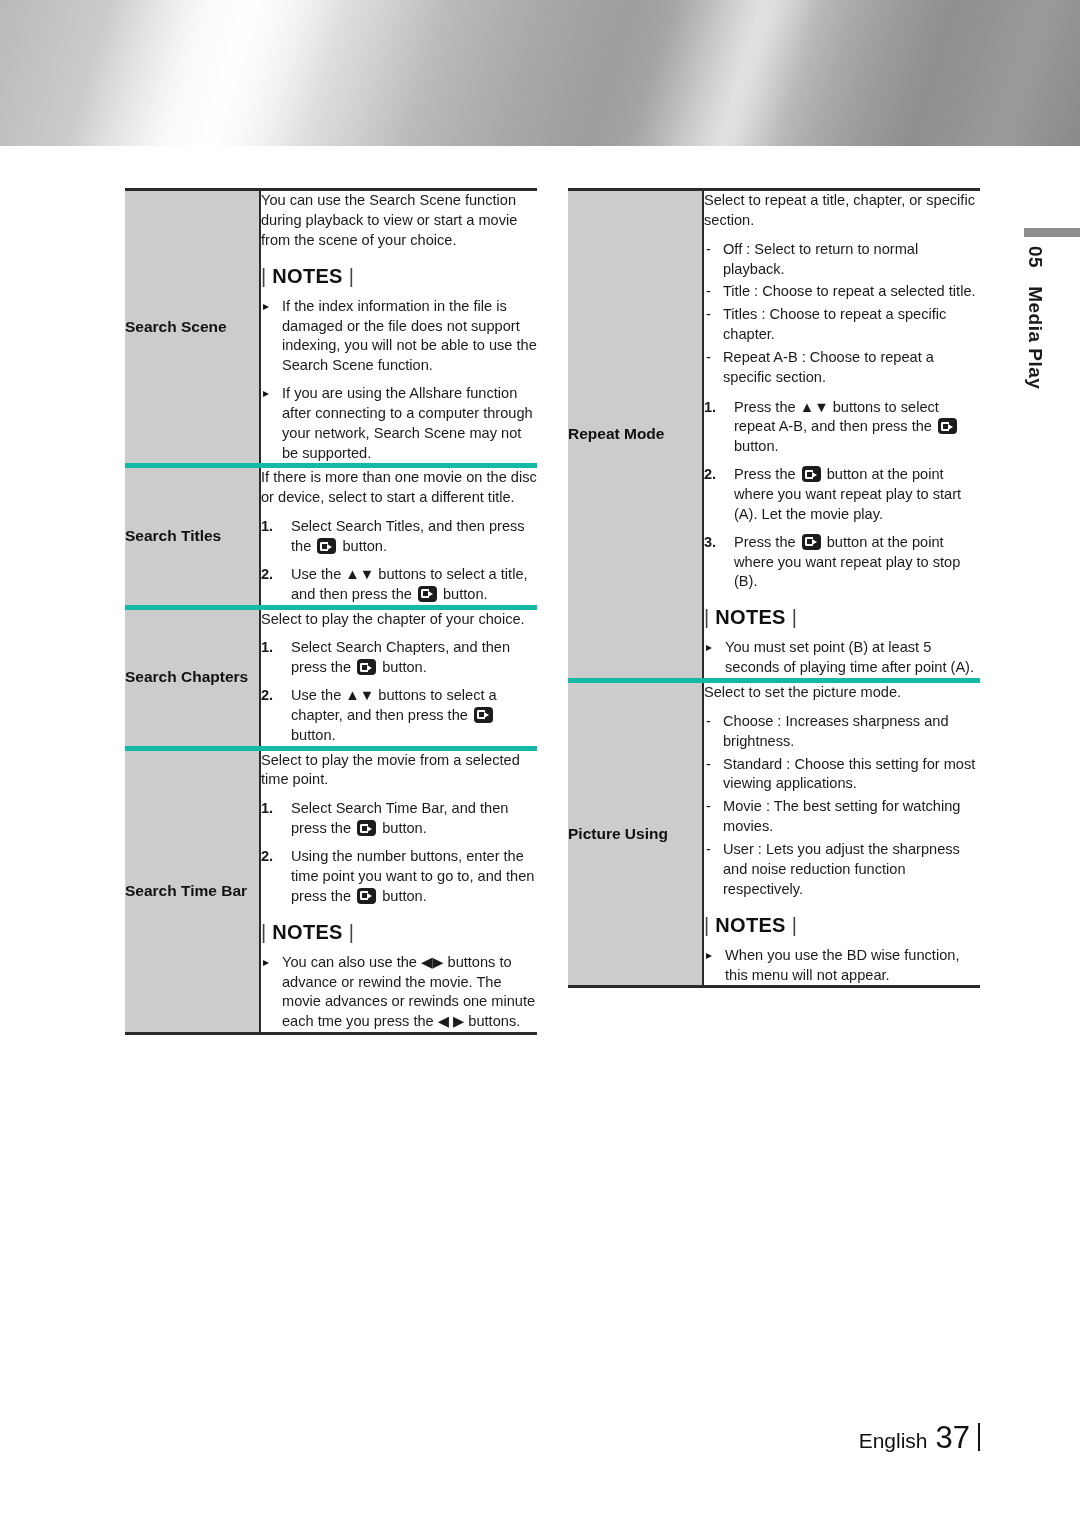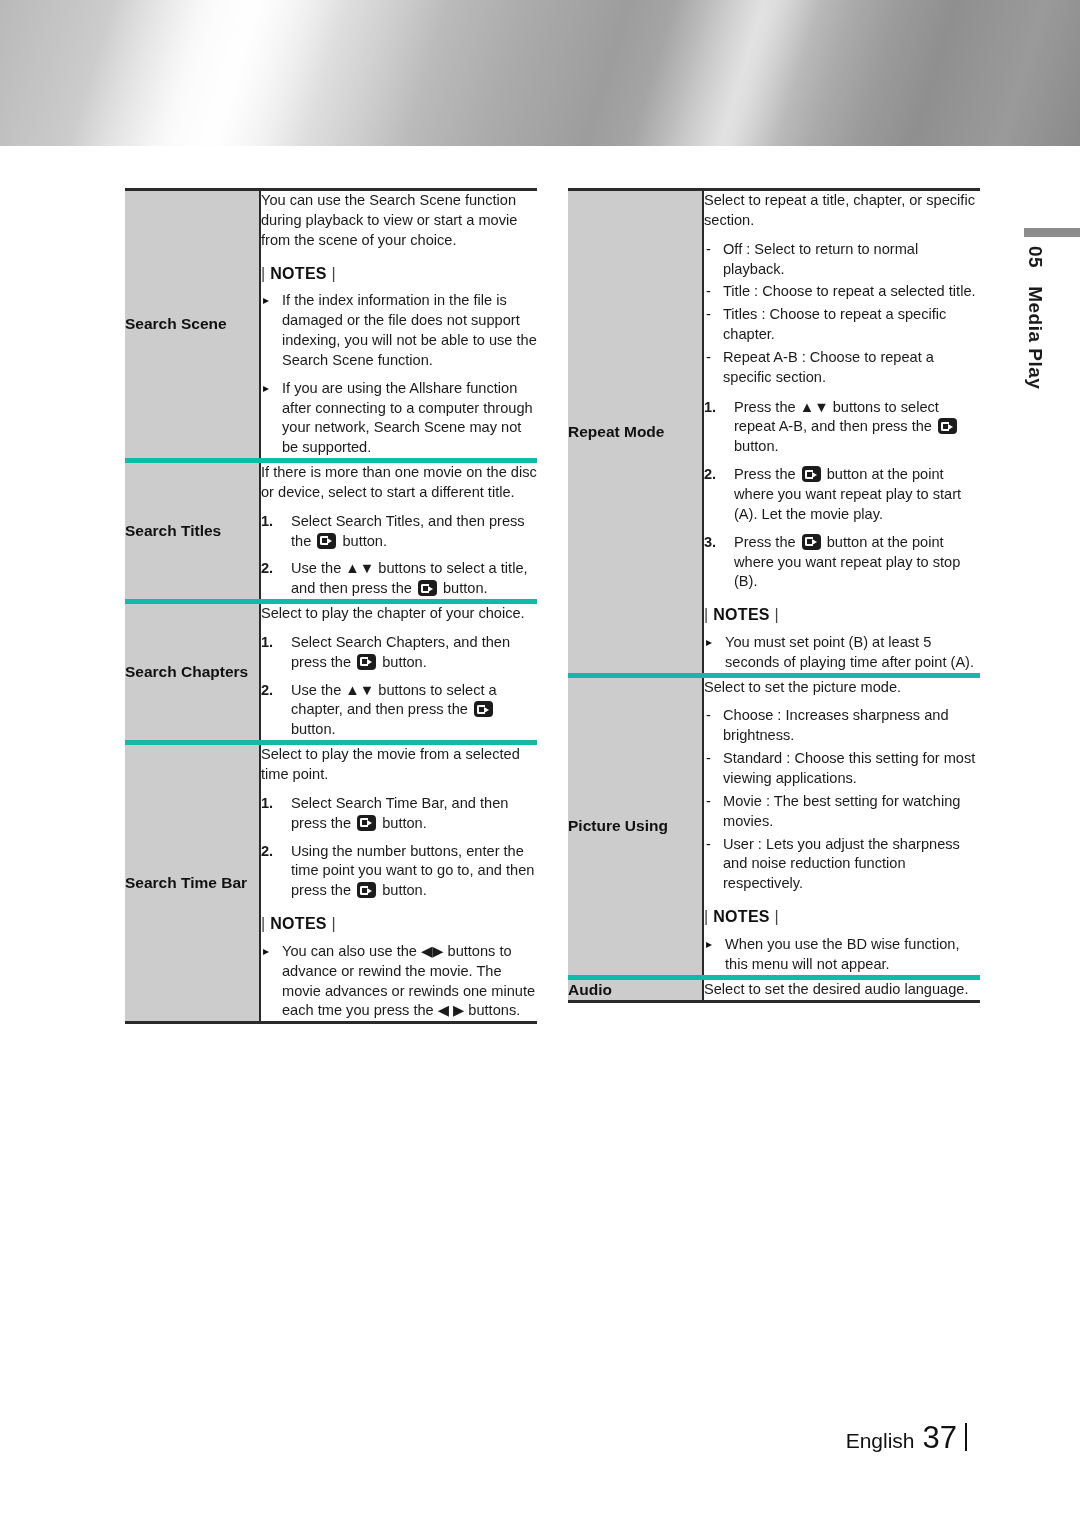--- a/index.html
+++ b/index.html
@@ -77,21 +77,21 @@
     color: #1a1a1a;
     letter-spacing: 0.5px;
     line-height: 1;
     white-space: nowrap;
   }
   .side-tab-num { margin-bottom: 18px; display: inline-block; }
 
   
   .footer {
     position: absolute;
-    right: 113px;
+    right: 100px;
     top: 1420px;
     display: flex;
     align-items: baseline;
     color: #111;
   }
   .footer-lang { font-size: 21px; }
   .footer-page {
     font-size: 31px;
     font-weight: normal;
     margin-left: 8px;
@@ -142,21 +142,21 @@
     color: #1b1b1b;
     line-height: 1.36;
     margin-top: 20px;
   }
 
   p.para { margin: 0 0 9px 0; }
   p.para:last-child { margin-bottom: 0; }
 
   .notes-hdr {
     font-weight: bold;
-    font-size: 16px;
+    font-size: 20px;
     letter-spacing: 0.3px;
     margin: 12px 0 7px 0;
     color: #111;
   }
   .notes-hdr .pipe { font-weight: normal; color: #444; }
 
   
   .note-item {
     position: relative;
     padding-left: 21px;
@@ -357,26 +357,20 @@
       <div class="dash-item"><span class="dash">-</span><b class="bold">Standard</b><span> : Choose this setting for most viewing applications.</span></div>
       <div class="dash-item"><span class="dash">-</span><b class="bold">Movie</b><span> : The best setting for watching movies.</span></div>
       <div class="dash-item"><span class="dash">-</span><b class="bold">User</b><span> : Lets you adjust the sharpness and noise reduction function respectively.</span></div>
       <div class="notes-hdr"><span class="pipe">|</span>&nbsp;<span>NOTES</span>&nbsp;<span class="pipe">|</span></div>
       <div class="note-item">
         <span class="tri">▸</span><span>When you use the BD wise function, this menu will not appear.</span>
       </div>
     </td>
   </tr>
 
-  <tr>
-    <td class="label">Audio</td>
-    <td class="body">
-      <p class="para">Select to set the desired audio language.</p>
-    </td>
-  </tr>
 
 </tbody>
     </table>
 </div>
 
 <div class="footer">
   <span class="footer-lang">English</span>
   <span class="footer-page">37</span>
   <span class="footer-rule"></span>
 </div>

